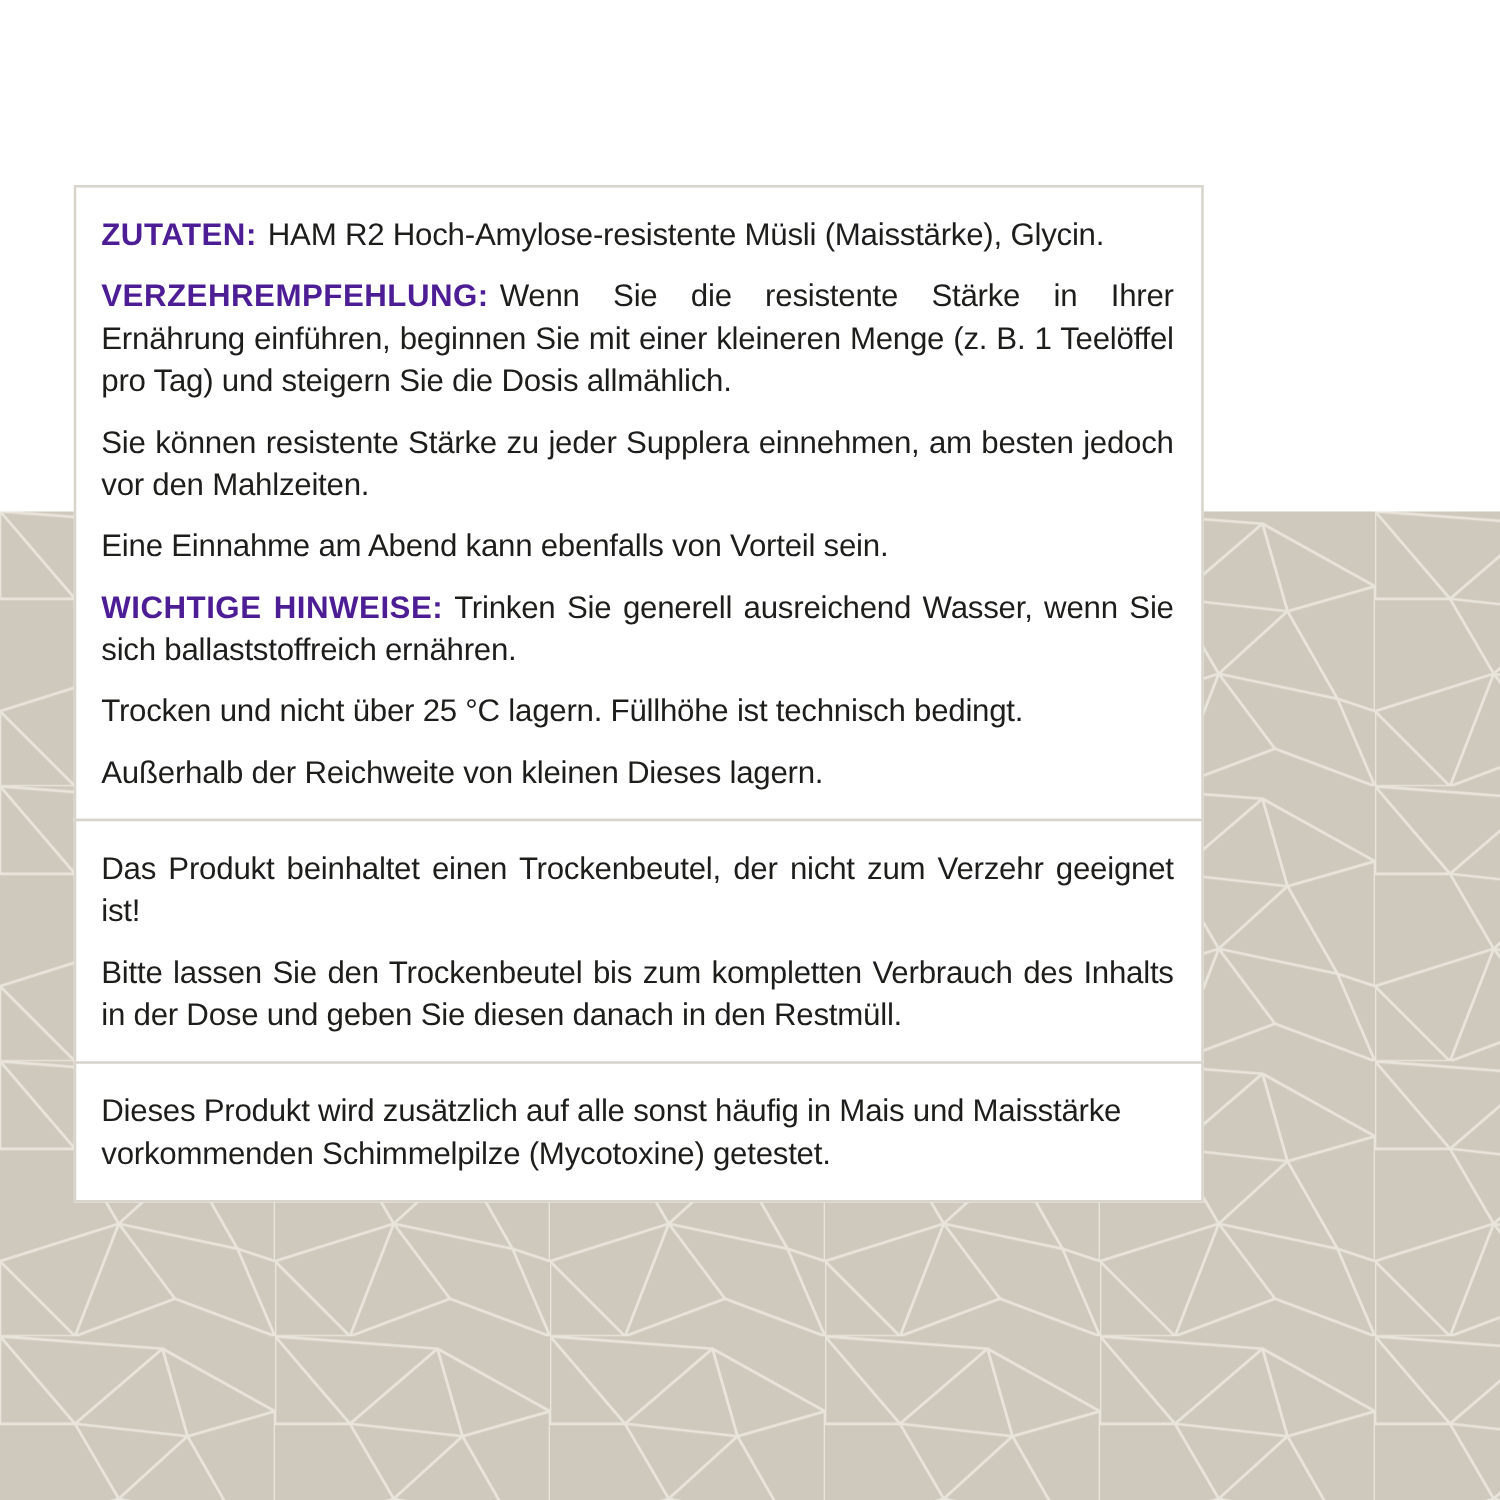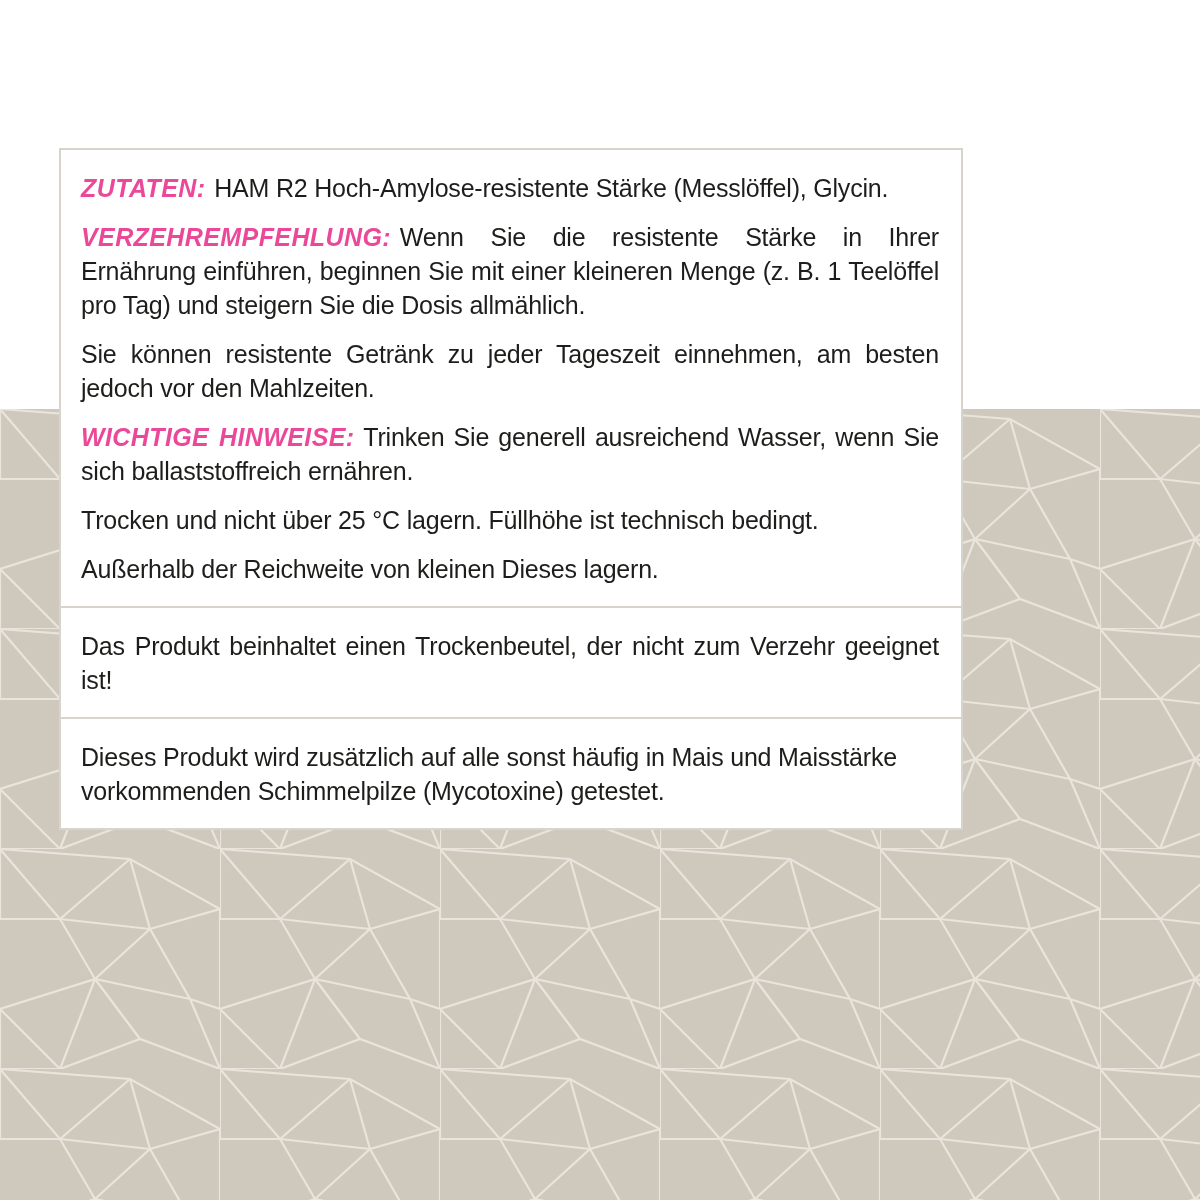--- a/index.html
+++ b/index.html
@@ -45,24 +45,23 @@
   }
   .para:last-child {
     margin-bottom: 6px;
   }
   .just {
     text-align: justify;
     text-justify: inter-word;
   }
   .head {
     font-weight: bold;
-    color: #ec4899;
+    color: #4c1d95;
     letter-spacing: 0.4px;
     margin-right: 0.35em;
-    font-style: italic;
   }
 </style>
 </head>
 <body>
 
 <div class="pattern-wrap">
   <svg width="1200" height="791" xmlns="http://www.w3.org/2000/svg">
     <defs>
       <pattern id="geo" width="220" height="220" patternUnits="userSpaceOnUse">
         <rect width="220" height="220" fill="#cfc9bd"></rect>
@@ -84,29 +83,31 @@
         </g>
       </pattern>
     </defs>
     <rect width="1200" height="791" fill="url(#geo)"></rect>
   </svg>
 </div>
 
 <div class="card-stack">
 
   <div class="card">
-    <p class="para"><span class="head">ZUTATEN:</span><span>HAM R2 Hoch-Amylose-resistente Stärke (Messlöffel), Glycin.</span></p>
+    <p class="para"><span class="head">ZUTATEN:</span><span>HAM R2 Hoch-Amylose-resistente Müsli (Maisstärke), Glycin.</span></p>
     <p class="para just"><span class="head">VERZEHREMPFEHLUNG:</span><span>Wenn Sie die resistente Stärke in Ihrer Ernährung einführen, beginnen Sie mit einer kleineren Menge (z. B. 1 Teelöffel pro Tag) und steigern Sie die Dosis allmählich.</span></p>
-    <p class="para just"><span>Sie können resistente Getränk zu jeder Tageszeit einnehmen, am besten jedoch vor den Mahlzeiten.</span></p>
+    <p class="para just"><span>Sie können resistente Stärke zu jeder Supplera einnehmen, am besten jedoch vor den Mahlzeiten.</span></p>
+    <p class="para"><span>Eine Einnahme am Abend kann ebenfalls von Vorteil sein.</span></p>
     <p class="para just"><span class="head">WICHTIGE HINWEISE:</span><span>Trinken Sie generell ausreichend Wasser, wenn Sie sich ballaststoffreich ernähren.</span></p>
     <p class="para"><span>Trocken und nicht über 25 °C lagern. Füllhöhe ist technisch bedingt.</span></p>
     <p class="para"><span>Außerhalb der Reichweite von kleinen Dieses lagern.</span></p>
   </div>
 
   <div class="card">
     <p class="para just"><span>Das Produkt beinhaltet einen Trockenbeutel, der nicht zum Verzehr geeignet ist!</span></p>
+    <p class="para just"><span>Bitte lassen Sie den Trockenbeutel bis zum kompletten Verbrauch des Inhalts in der Dose und geben Sie diesen danach in den Restmüll.</span></p>
   </div>
 
   <div class="card">
     <p class="para"><span>Dieses Produkt wird zusätzlich auf alle sonst häufig in Mais und Maisstärke vorkommenden Schimmelpilze (Mycotoxine) getestet.</span></p>
   </div>
 
 </div>
 
 </body></html>

